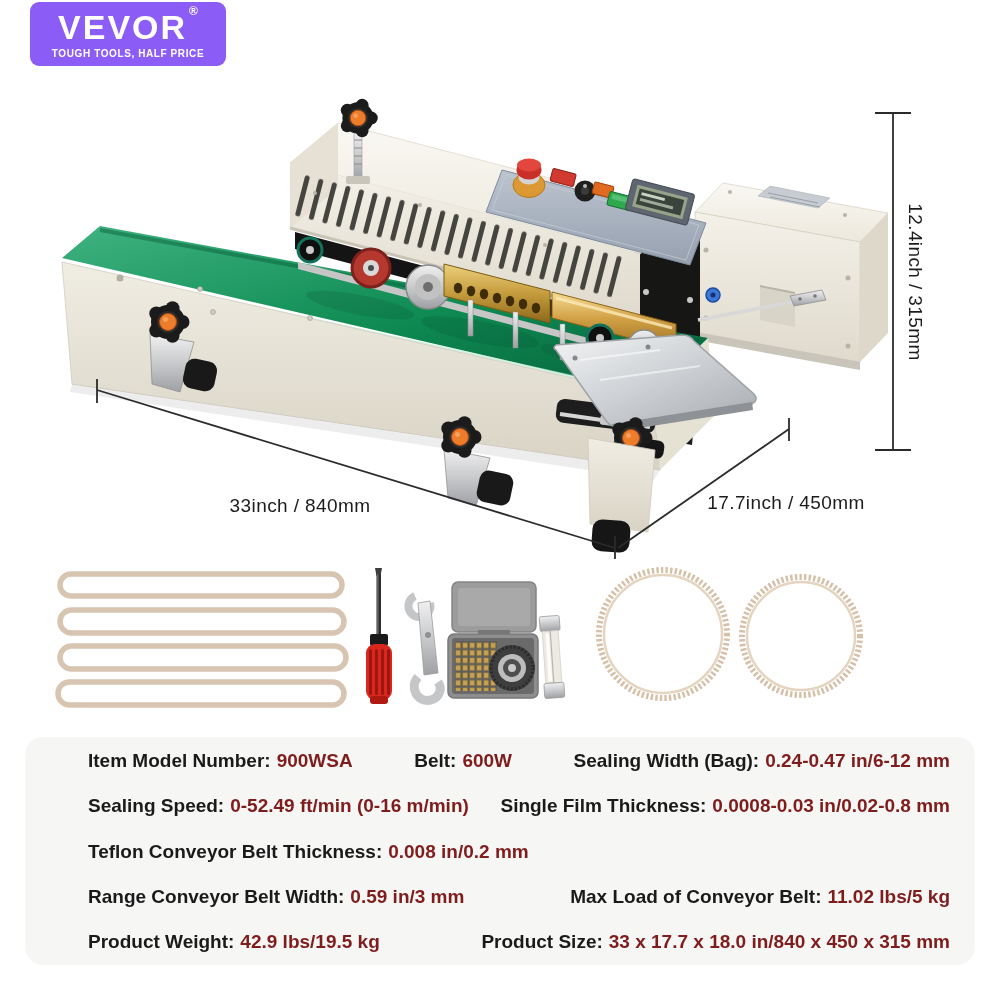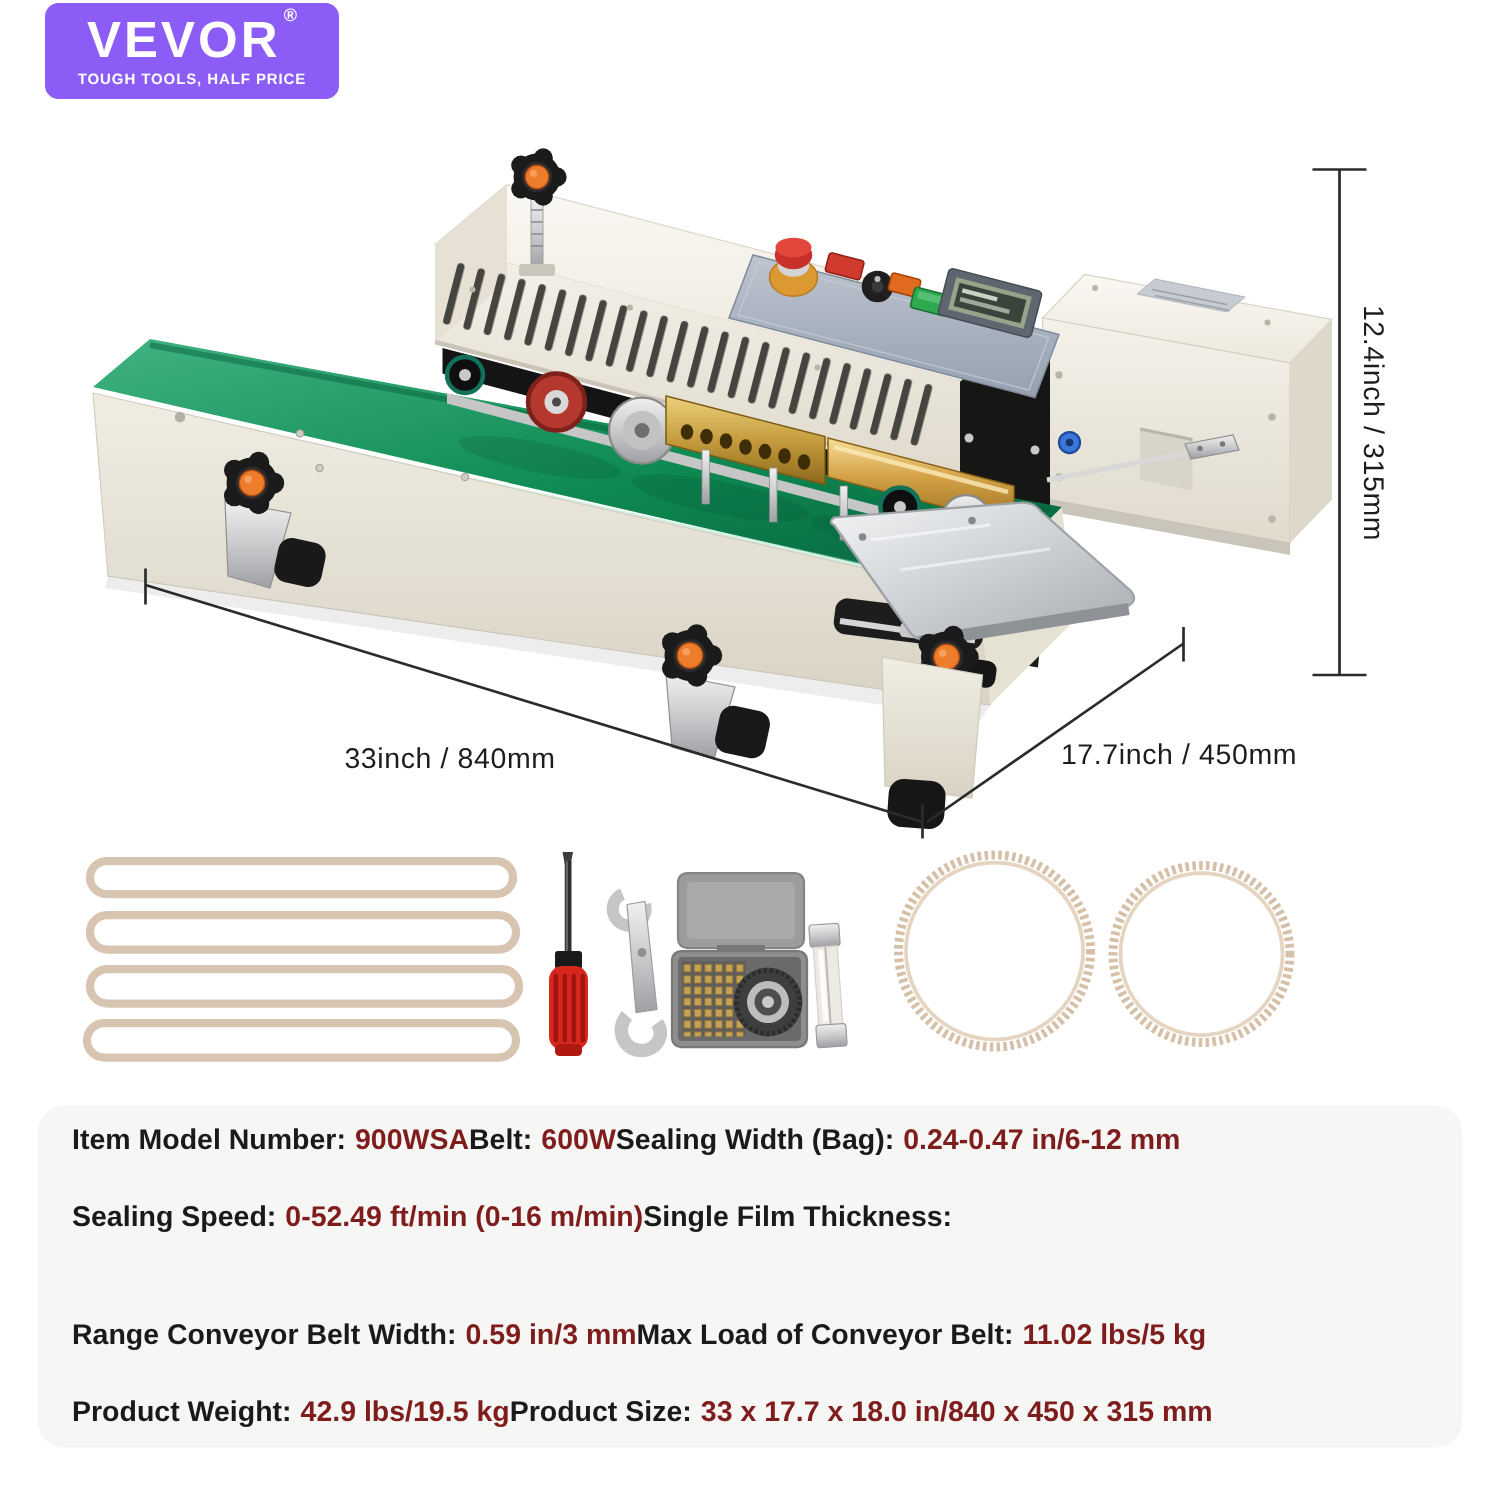--- a/index.html
+++ b/index.html
@@ -14,21 +14,21 @@
   }
   .logo-brand{font-size:34px;font-weight:bold;letter-spacing:2px;line-height:1;}
   .logo-reg{font-size:12px;font-weight:bold;vertical-align:super;position:relative;top:-11px;margin-left:2px;letter-spacing:0;}
   .logo-tagline{font-size:10px;font-weight:bold;letter-spacing:0.6px;margin-top:4px;}
   .stage{position:absolute;left:0;top:0;width:1000px;height:1000px;}
   .spec-card{
     position:absolute;left:25px;top:737px;width:950px;height:228px;background:#F6F6F5;
     border-radius:18px;box-sizing:border-box;padding:13px 25px 11px 23px;
     display:flex;flex-direction:column;justify-content:space-between;
   }
-  .spec-row{display:flex;justify-content:flex-start;font-size:19px;font-weight:bold;color:#1A1A1A;white-space:nowrap;line-height:1.2;}
+  .spec-row{display:flex;justify-content:space-between;font-size:19px;font-weight:bold;color:#1A1A1A;white-space:nowrap;line-height:1.2;margin-left:40px;}
   .spec-cell{display:flex;}
   .spec-value{color:#7f1d1d;margin-left:6px;}
   .dim{font-size:19px;fill:#1c1c1c;font-weight:400;letter-spacing:0.4px;}
 </style>
 </head>
 <body>
 
 <div class="logo">
   <div class="logo-brand"><span>VEVOR</span><span class="logo-reg">®</span></div>
   <div class="logo-tagline">TOUGH TOOLS, HALF PRICE</div>
@@ -356,23 +356,28 @@
       <span class="spec-value">0.24-0.47 in/6-12 mm</span>
     </div>
   </div>
   <div class="spec-row">
     <div class="spec-cell">
       <span class="spec-label">Sealing Speed:</span>
       <span class="spec-value">0-52.49 ft/min (0-16 m/min)</span>
     </div>
     <div class="spec-cell">
       <span class="spec-label">Single Film Thickness:</span>
-    </div>
-  </div>
-  <div class="spec-row">
+      <span class="spec-value">0.0008-0.03 in/0.02-0.8 mm</span>
+    </div>
+  </div>
+  <div class="spec-row">
+    <div class="spec-cell">
+      <span class="spec-label">Teflon Conveyor Belt Thickness:</span>
+      <span class="spec-value">0.008 in/0.2 mm</span>
+    </div>
   </div>
   <div class="spec-row">
     <div class="spec-cell">
       <span class="spec-label">Range Conveyor Belt Width:</span>
       <span class="spec-value">0.59 in/3 mm</span>
     </div>
     <div class="spec-cell">
       <span class="spec-label">Max Load of Conveyor Belt:</span>
       <span class="spec-value">11.02 lbs/5 kg</span>
     </div>

